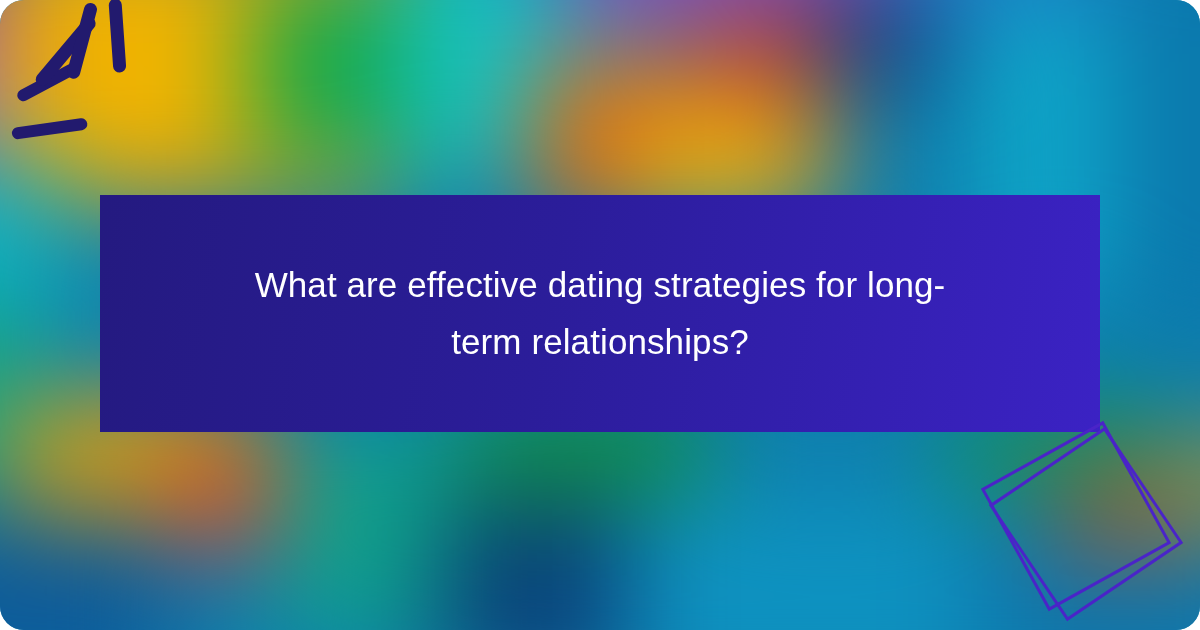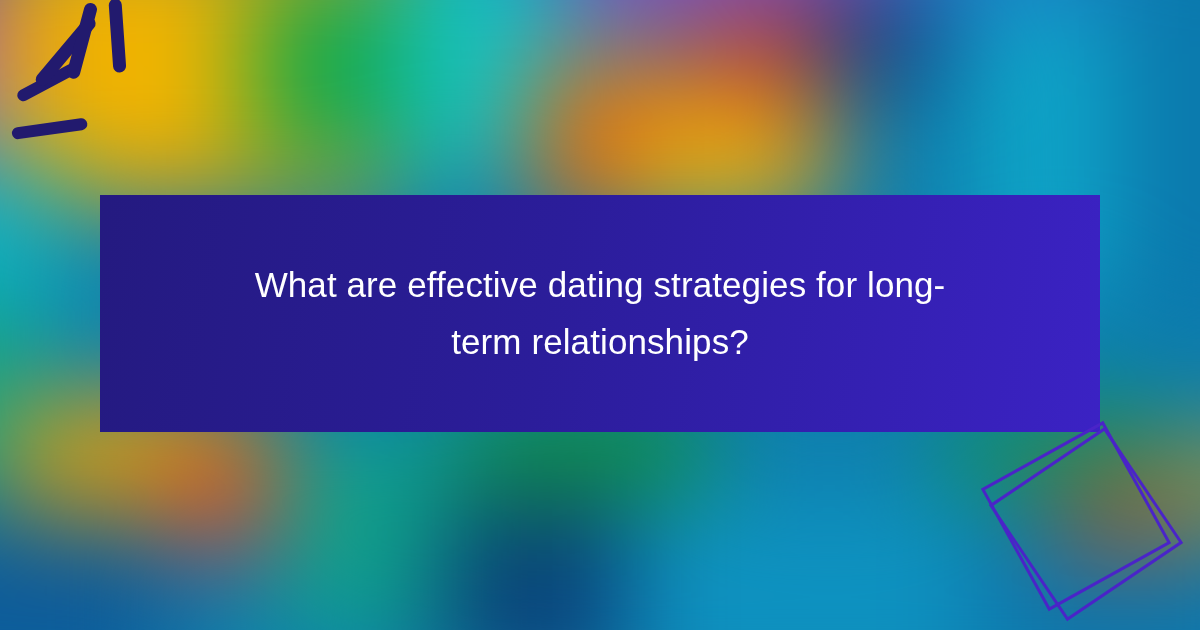--- a/index.html
+++ b/index.html
@@ -7,20 +7,21 @@
     margin: 0;
     padding: 0;
     background: #ffffff;
   }
   #card {
     position: relative;
     width: 1200px;
     height: 630px;
     overflow: hidden;
     font-family: "Liberation Sans", sans-serif;
+    border-radius: 24px;
   }
 
   
   .bg-layer {
     position: absolute;
     inset: 0;
     width: 100%;
     height: 100%;
   }
   .bg-base {

